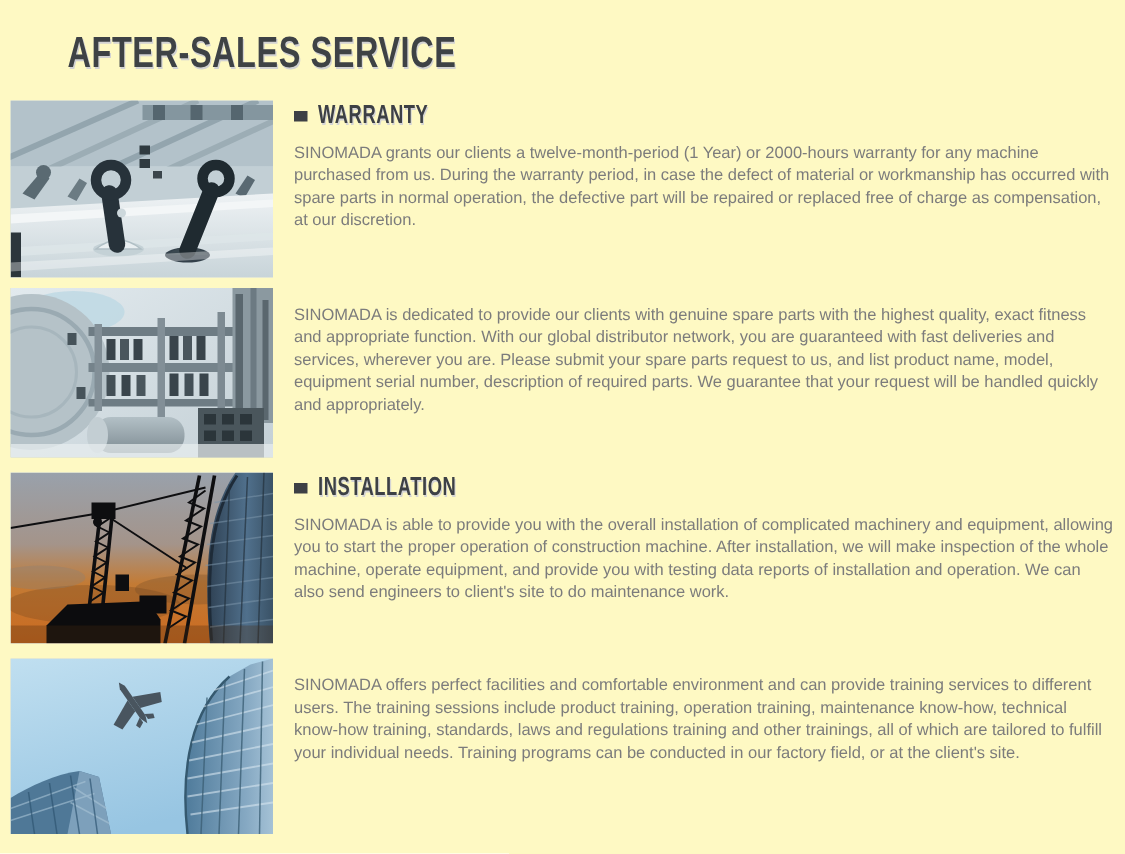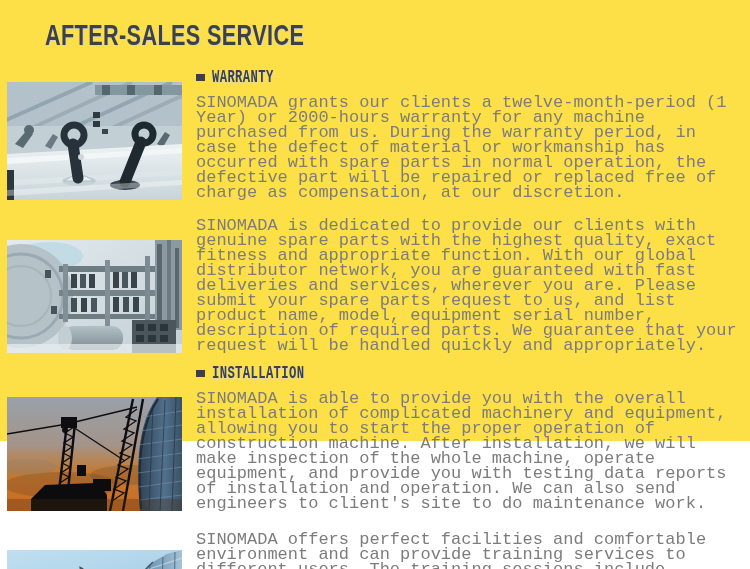--- a/index.html
+++ b/index.html
@@ -1,43 +1,43 @@
 <!DOCTYPE html>
 <html><head>
 <meta charset="utf-8">
 <style>
   html,body{margin:0;padding:0;background:#ffffff;}
   body{width:750px;height:569px;overflow:hidden;font-family:"Liberation Sans",sans-serif;}
-  .page{position:relative;width:750px;height:441px;background:#fde047;}
+  .page{position:relative;width:750px;height:569px;background:#fef9c3;}
 
   h1.title{margin:0;padding:21px 0 0 45px;font-size:27px;line-height:29px;}
   h1.title .t{display:inline-block;transform:scale(0.80,1.08);transform-origin:left center;
     font-weight:bold;letter-spacing:0.5px;color:#3e4245;text-shadow:1px 1px 0 #d2d2d2;white-space:nowrap;}
 
   .rows{margin-top:17px;}
-  .row{display:flex;align-items:flex-end;padding-left:7px;font-family:Liberation Mono, monospace;}
+  .row{display:flex;align-items:flex-start;padding-left:7px;}
   .row:nth-of-type(1){margin-bottom:7px;}
   .row:nth-of-type(2){margin-bottom:10px;}
   .row:nth-of-type(3){margin-bottom:10px;}
   .row:nth-of-type(4){margin-bottom:0;}
 
   .thumb{flex:none;width:175px;margin:0;overflow:hidden;background:#cfd9de;}
   .row:nth-of-type(1) .thumb{height:118px;}
   .row:nth-of-type(2) .thumb{height:113px;}
   .row:nth-of-type(3) .thumb{height:114px;}
   .row:nth-of-type(4) .thumb{height:117px;}
   .thumb svg{display:block;width:100%;height:100%;}
 
   .content{padding:2px 0 0 14px;}
   h2.sec{display:flex;align-items:center;height:17px;margin:0;}
   .bullet{display:inline-block;width:9px;height:7px;background:#3d4045;margin-right:7px;flex:none;}
   h2.sec .t{display:inline-block;transform:scale(0.74,1.06);transform-origin:left center;
     font-size:16.5px;font-weight:bold;letter-spacing:0.5px;color:#3d4045;
     text-shadow:1px 1px 0 #d4d4d4;white-space:nowrap;}
-  p.body{margin:9px 0 0 0;width:546px;font-size:17px;line-height:15px;color:#7c7c7c;}
+  p.body{margin:9px 0 0 0;width:546px;font-size:11px;line-height:15px;color:#7c7c7c;}
 </style>
 </head>
 <body>
 
 <div class="page">
 
   <h1 class="title">
     <span class="t">AFTER-SALES SERVICE</span>
   </h1>
 

